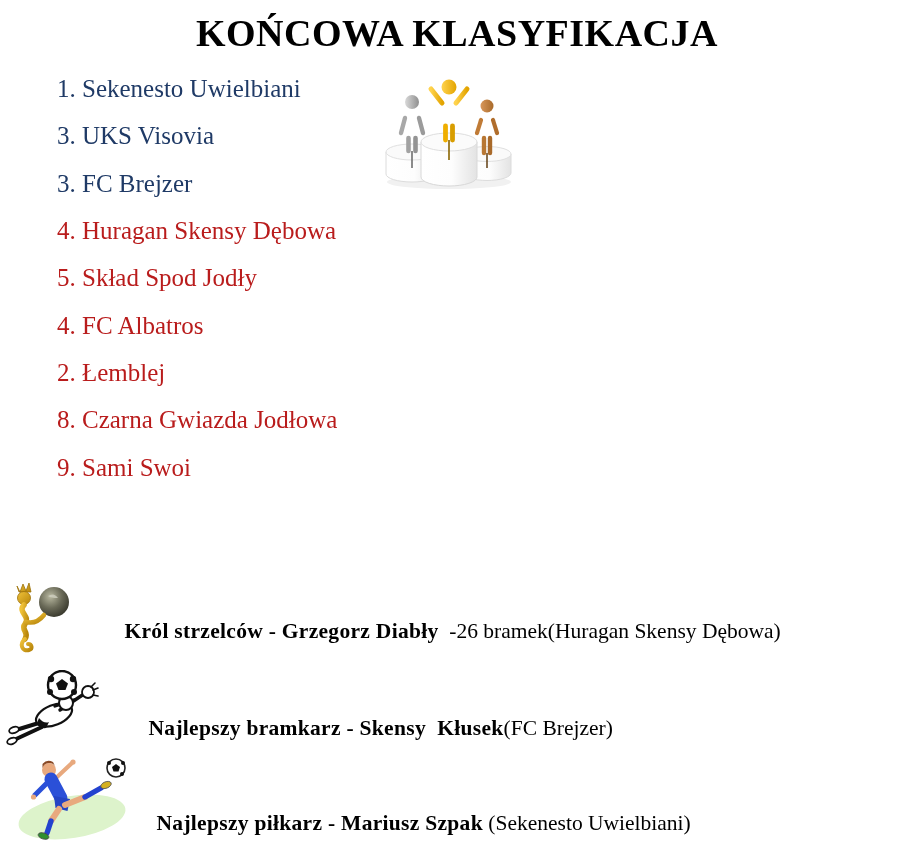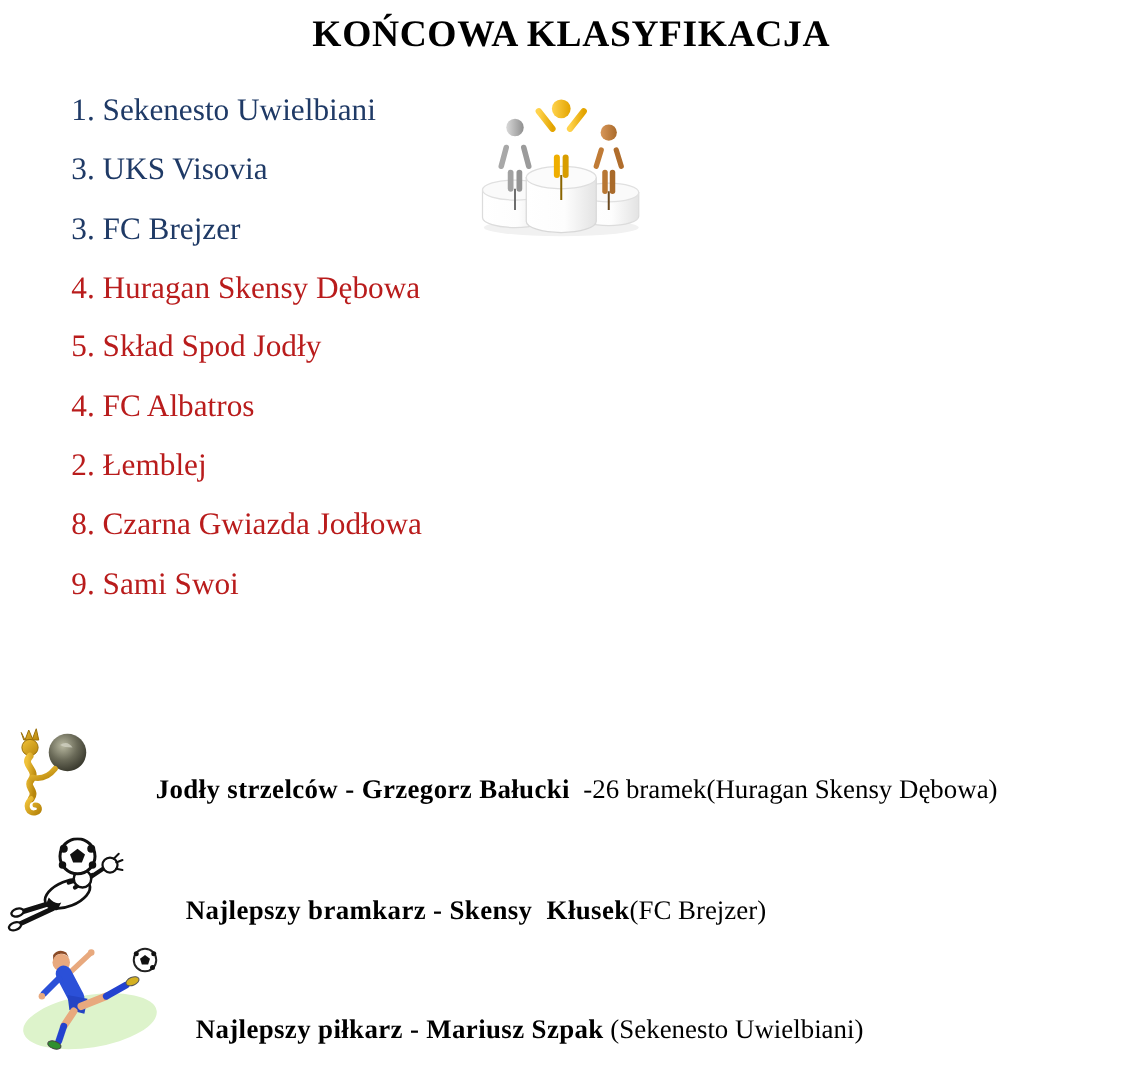--- a/index.html
+++ b/index.html
@@ -10,21 +10,21 @@
     background: #ffffff;
     font-family: "Liberation Serif", "DejaVu Serif", serif;
     color: #000000;
     overflow: hidden;
   }
   .page-title {
     position: absolute;
     left: 0; right: 0; top: 11px;
     margin: 0;
     text-align: center;
-    font-size: 30px;
+    font-size: 38px;
     font-weight: bold;
     letter-spacing: 0.5px;
     color: #000000;
   }
   .standings-item {
     position: absolute;
     left: 57px;
     font-size: 25px;
     line-height: 27px;
     white-space: pre;
@@ -154,21 +154,21 @@
       <circle cx="22" cy="20" r="6.5" fill="url(#figold)" stroke="#9a7008" stroke-width="0.8"></circle>
 
       <path d="M22 27 C 15 34, 29 38, 23 46 C 18 52, 28 54, 23 61" fill="none" stroke="url(#figold)" stroke-width="5.5" stroke-linecap="round"></path>
 
       <path d="M24 44 C 32 46, 38 42, 42 37" fill="none" stroke="url(#figold)" stroke-width="4.5" stroke-linecap="round"></path>
 
       <path d="M23 61 C 17 66, 20 74, 27 72 C 31 71, 30 66, 26 66" fill="none" stroke="url(#figold)" stroke-width="4" stroke-linecap="round"></path>
     </svg>
   </div>
   <div class="award-text" style="left:103px; top:589px;">
-    <b>Jodły strzelców - Grzegorz Bałucki</b><span>  -26 bramek(Huragan Skensy Dębowa)</span>
+    <b>Król strzelców - Grzegorz Diabły</b><span>  -26 bramek(Huragan Skensy Dębowa)</span>
   </div>
 
   <div class="award-icon" style="left:2px; top:670px; width:118px; height:80px;">
     <svg width="118" height="80" viewBox="0 0 118 80" xmlns="http://www.w3.org/2000/svg">
       <g stroke="#111111" fill="#ffffff">
 
         <path d="M40 52 L14 60" stroke-width="4" fill="none" stroke-linecap="round"></path>
         <path d="M40 57 L12 70" stroke-width="4" fill="none" stroke-linecap="round"></path>
         <ellipse cx="12" cy="60" rx="5" ry="3" stroke-width="1.8" transform="rotate(-18 12 60)"></ellipse>
         <ellipse cx="10" cy="71" rx="5" ry="3" stroke-width="1.8" transform="rotate(-20 10 71)"></ellipse>

